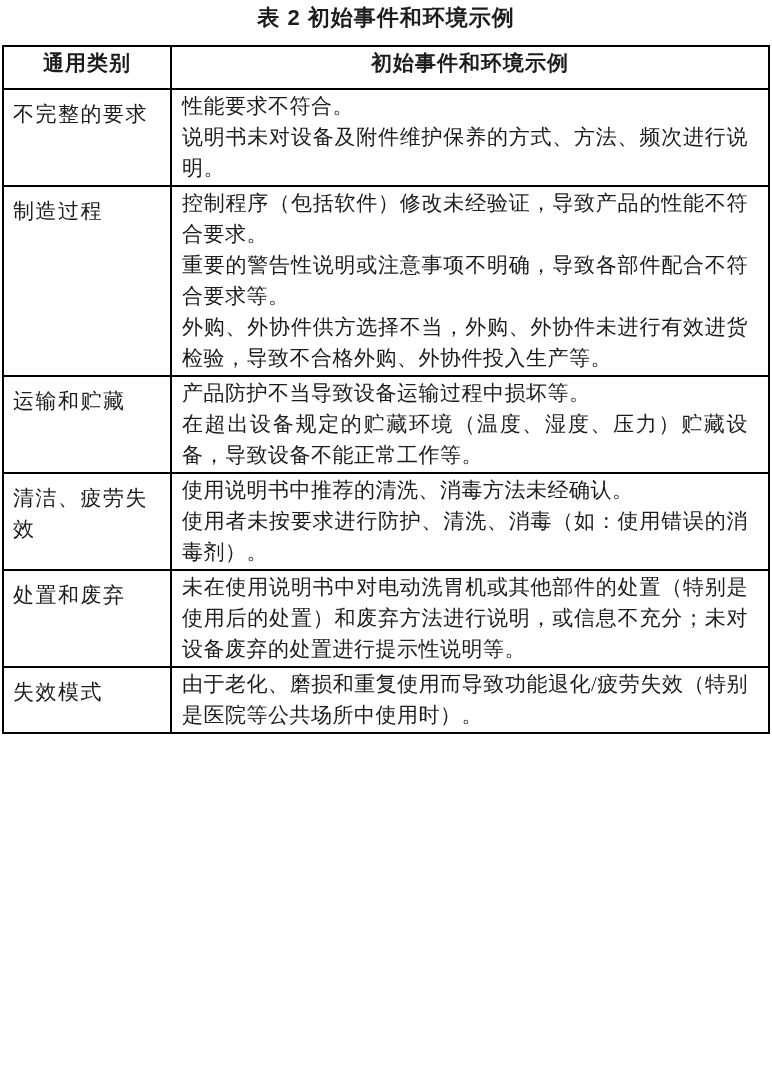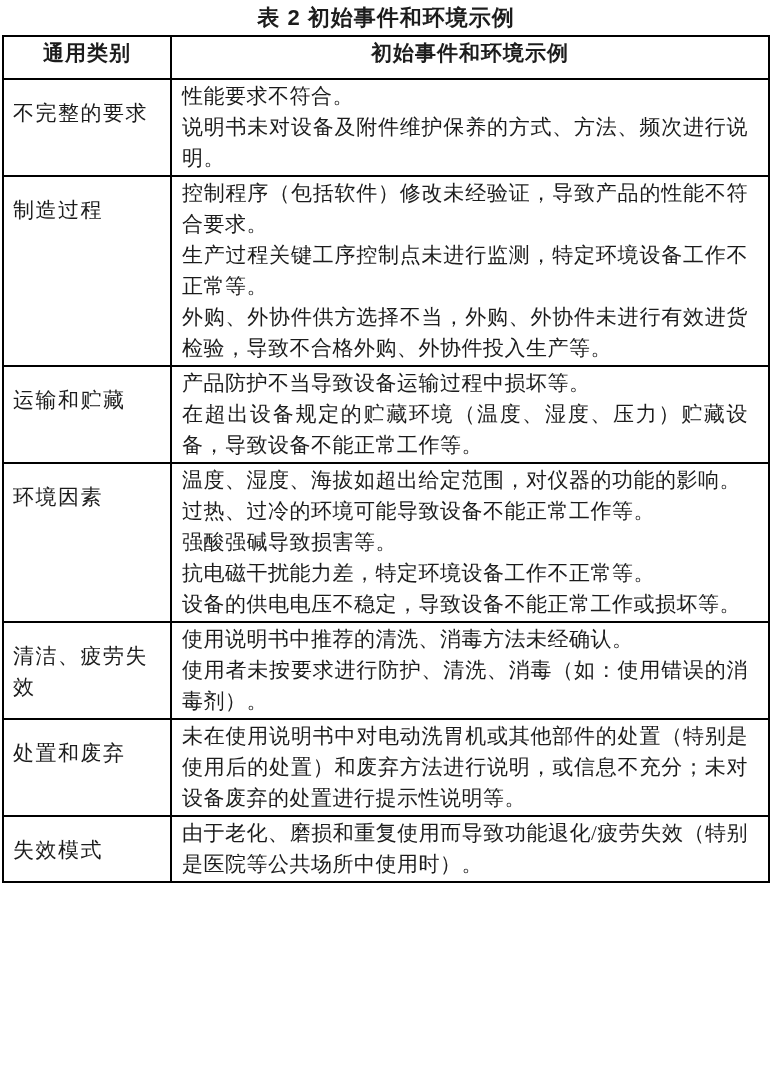--- a/index.html
+++ b/index.html
@@ -18,21 +18,21 @@
     overflow: hidden;
     padding: 4px 2px 2px 2px;
     font-family: "Liberation Serif", "DejaVu Serif", serif;
   }
   .doc-title {
     text-align: center;
     font-family: "Liberation Sans", "DejaVu Sans", sans-serif;
     font-weight: 700;
     font-size: 22px;
     line-height: 28px;
-    margin-bottom: 3px;
+    margin-bottom: 13px;
     letter-spacing: 1px;
   }
   table.events-table {
     width: 768px;
     border-collapse: collapse;
     table-layout: fixed;
   }
   table.events-table th,
   table.events-table td {
     border: 2px solid var(--border-color);
@@ -45,21 +45,21 @@
     height: 43px;
     line-height: 29px;
     text-align: center;
     letter-spacing: 1px;
     padding: 1px 4px;
   }
   col.cat-col { width: 168px; }
   td.category-cell {
     font-size: 21px;
     line-height: 31px;
-    padding: 18px 6px 1px 9px;
+    padding: 9px 6px 1px 9px;
     letter-spacing: 1.5px;
     text-align: left;
   }
   td.examples-cell {
     font-size: 21px;
     line-height: 31px;
     padding: 1px 20px 1px 10px;
   }
   td.examples-cell p {
     text-align: justify;
@@ -88,39 +88,29 @@
           <td class="category-cell">不完整的要求</td>
           <td class="examples-cell">
             <p>性能要求不符合。</p>
             <p>说明书未对设备及附件维护保养的方式、方法、频次进行说明。</p>
           </td>
         </tr>
         <tr>
           <td class="category-cell">制造过程</td>
           <td class="examples-cell">
             <p>控制程序（包括软件）修改未经验证，导致产品的性能不符合要求。</p>
-            <p>生产过程关键工序控制点未进行监测，特定环境设备工作不正常等。</p>
+            <p>重要的警告性说明或注意事项不明确，导致各部件配合不符合要求等。</p>
             <p>外购、外协件供方选择不当，外购、外协件未进行有效进货检验，导致不合格外购、外协件投入生产等。</p>
           </td>
         </tr>
         <tr>
           <td class="category-cell">运输和贮藏</td>
           <td class="examples-cell">
             <p>产品防护不当导致设备运输过程中损坏等。</p>
             <p>在超出设备规定的贮藏环境（温度、湿度、压力）贮藏设备，导致设备不能正常工作等。</p>
-          </td>
-        </tr>
-        <tr>
-          <td class="category-cell">环境因素</td>
-          <td class="examples-cell">
-            <p>温度、湿度、海拔如超出给定范围，对仪器的功能的影响。</p>
-            <p>过热、过冷的环境可能导致设备不能正常工作等。</p>
-            <p>强酸强碱导致损害等。</p>
-            <p>抗电磁干扰能力差，特定环境设备工作不正常等。</p>
-            <p>设备的供电电压不稳定，导致设备不能正常工作或损坏等。</p>
           </td>
         </tr>
         <tr>
           <td class="category-cell">清洁、疲劳失效</td>
           <td class="examples-cell">
             <p>使用说明书中推荐的清洗、消毒方法未经确认。</p>
             <p>使用者未按要求进行防护、清洗、消毒（如：使用错误的消毒剂）。</p>
           </td>
         </tr>
         <tr>

